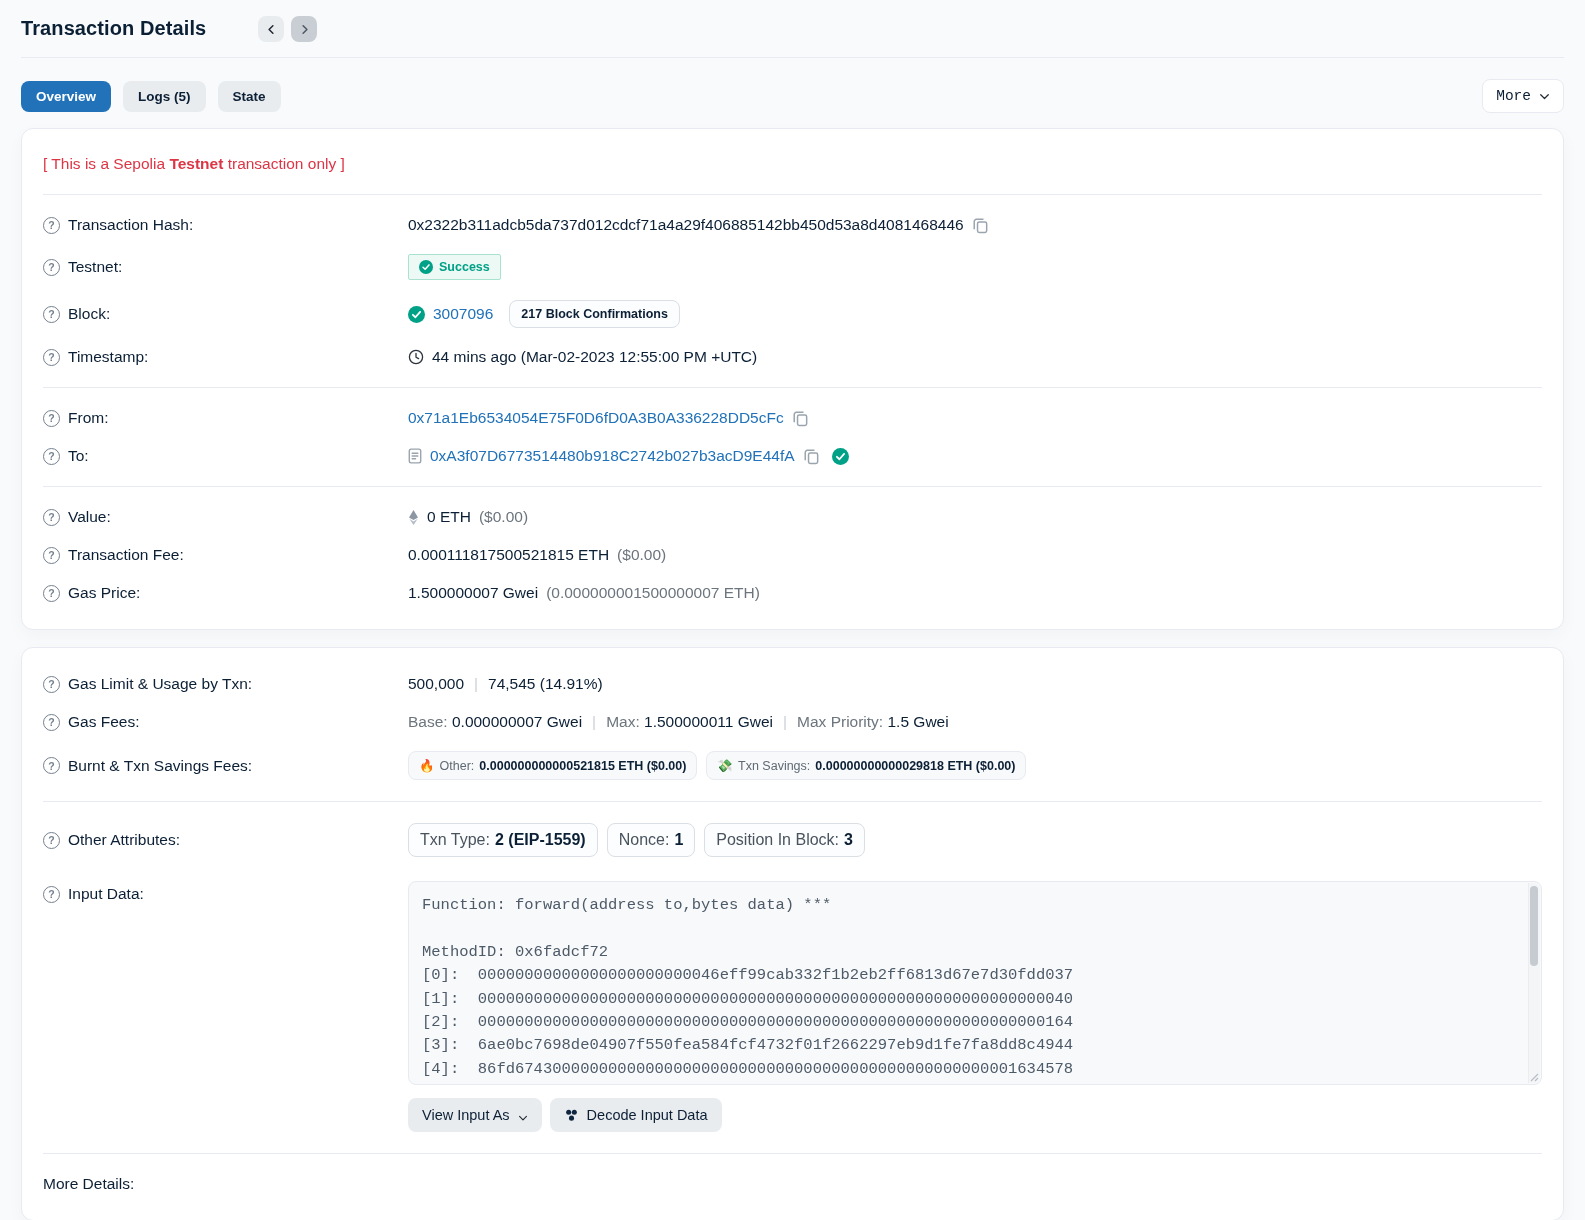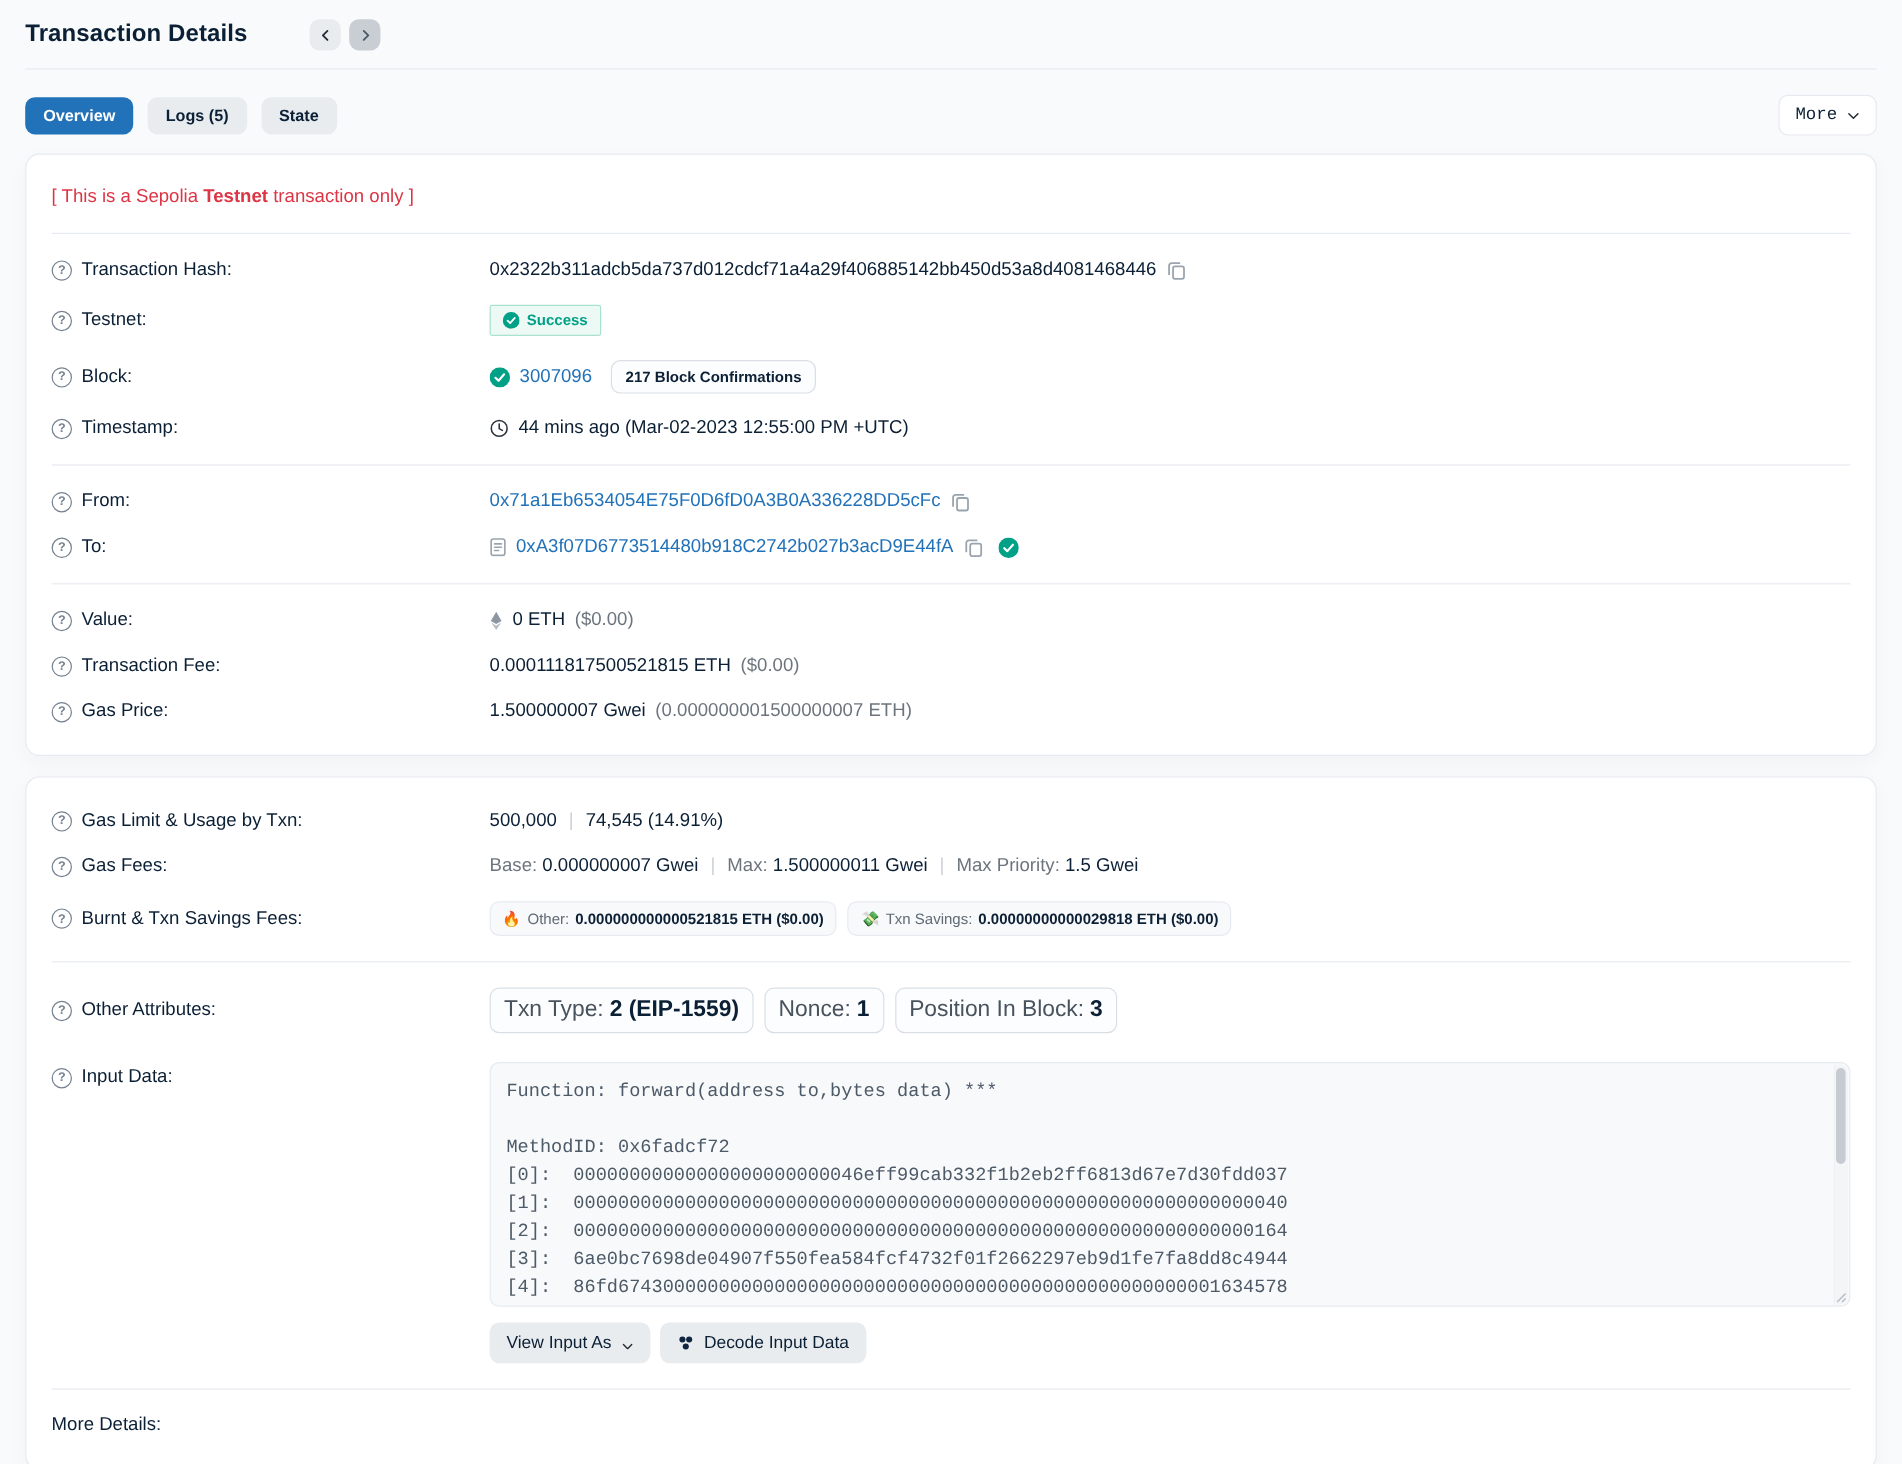--- a/index.html
+++ b/index.html
@@ -47,21 +47,21 @@
   .link { color:#2172b9; cursor:pointer; text-decoration:none; }
   .gray { color:#6c757d; }
   .sep { color:#cbd1d7; margin:0 10px; }
   .icon-btn { background:none; border:none; padding:0; display:inline-flex; align-items:center; cursor:pointer; }
 
   .badge-success { display:inline-flex; align-items:center; gap:6px; background:#ecf9f4; border:1px solid #a9e2d0; color:#00a186; font-size:12.5px; font-weight:600; border-radius:2px; padding:5px 10px; }
   .badge-confirm { background:#fcfdfe; border:1px solid #d9dfe5; border-radius:8px; padding:6px 11px; font-size:12.5px; font-weight:700; color:#0b1f35; margin-left:8px; }
   .badge-fee { background:#f8f9fa; border:1px solid #e7eaf0; border-radius:8px; padding:6px 10px; font-size:12.5px; display:inline-flex; align-items:center; gap:5px; }
   .badge-fee .b-label { color:#5f6a75; }
   .badge-fee .b-value { font-weight:700; color:#0b1f35; }
-  .badge-attr { background:#fcfdfe; border:1px solid #d9dfe5; border-radius:8px; padding:7px 11px; font-size:19px; display:inline-flex; align-items:center; gap:5px; }
+  .badge-attr { background:#fcfdfe; border:1px solid #d9dfe5; border-radius:8px; padding:7px 11px; font-size:16px; display:inline-flex; align-items:center; gap:5px; }
   .badge-attr .b-label { color:#49535e; }
   .badge-attr .b-value { font-weight:700; color:#0b1f35; }
   .badge-gap { display:flex; gap:9px; }
 
   
   .input-wrap { flex:1; display:flex; flex-direction:column; min-width:0; }
   .input-box { position:relative; background:#f8f9fa; border:1px solid #e7eaf0; border-radius:8px; height:204px; overflow:hidden; padding:12px 34px 0 13px; font-family:"Liberation Mono","DejaVu Sans Mono",monospace; font-size:15.5px; line-height:23.4px; color:#4d5a68; }
   .code-line { white-space:pre; min-height:23.4px; overflow:hidden; }
   .scroll-track { position:absolute; top:1px; right:1px; bottom:1px; width:12px; background:#f4f5f7; border-left:1px solid #ebedf0; border-radius:0 7px 7px 0; }
   .scroll-thumb { position:absolute; top:3px; right:2px; width:8px; height:80px; background:#c6cbd1; border-radius:4px; cursor:pointer; }

